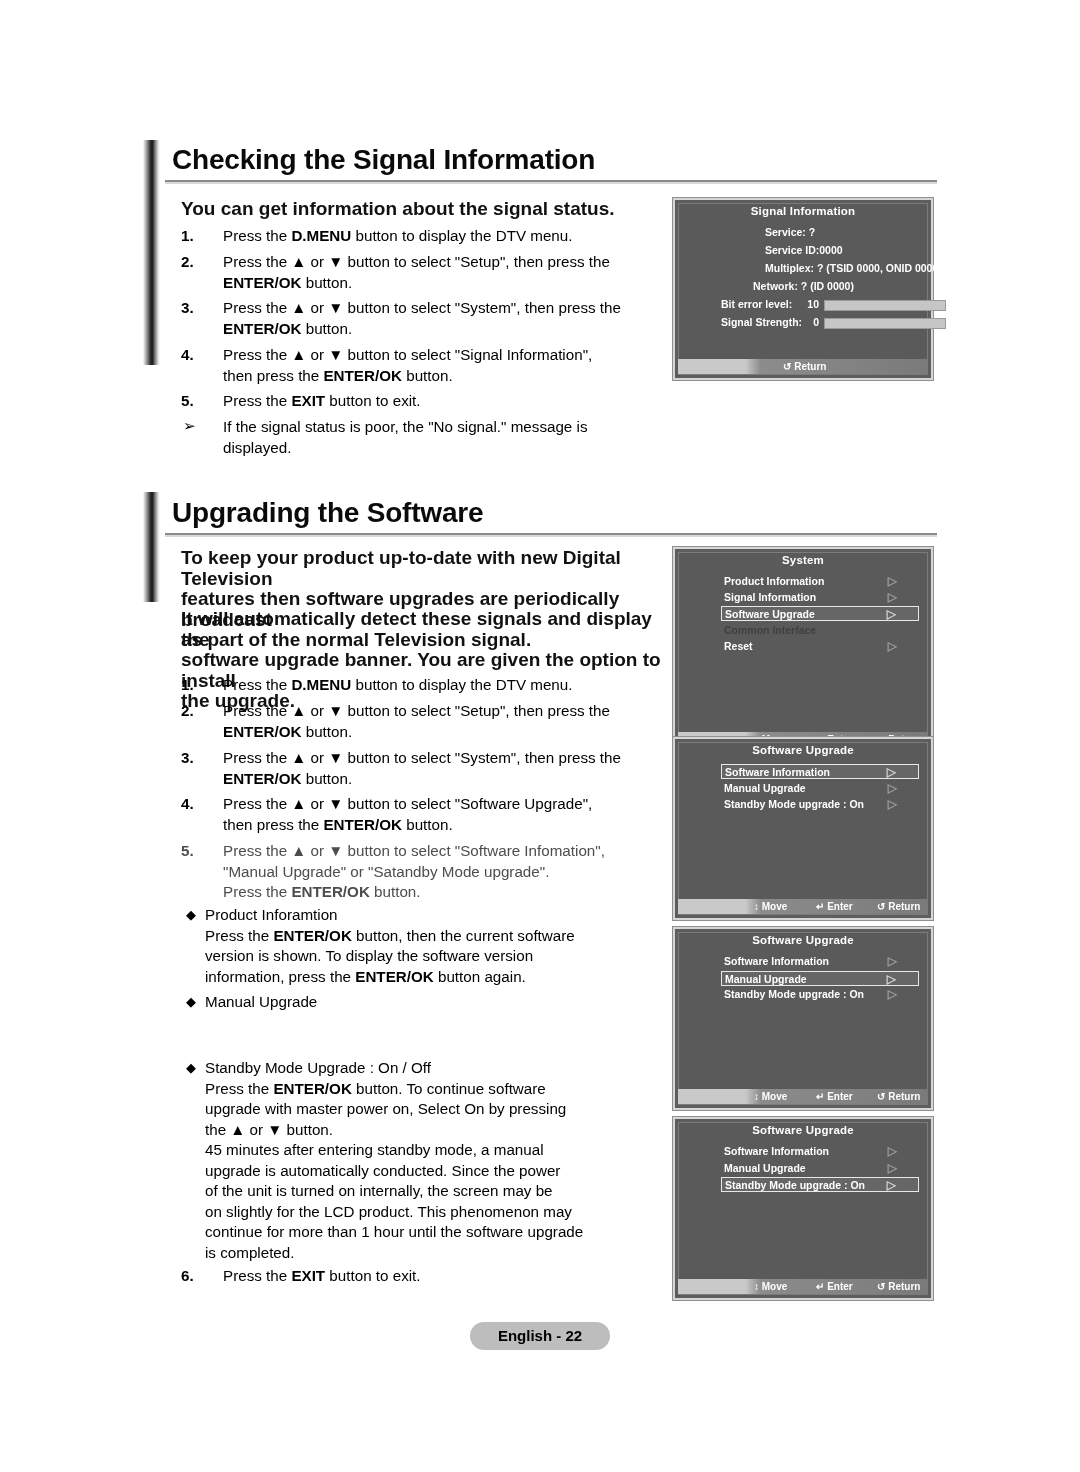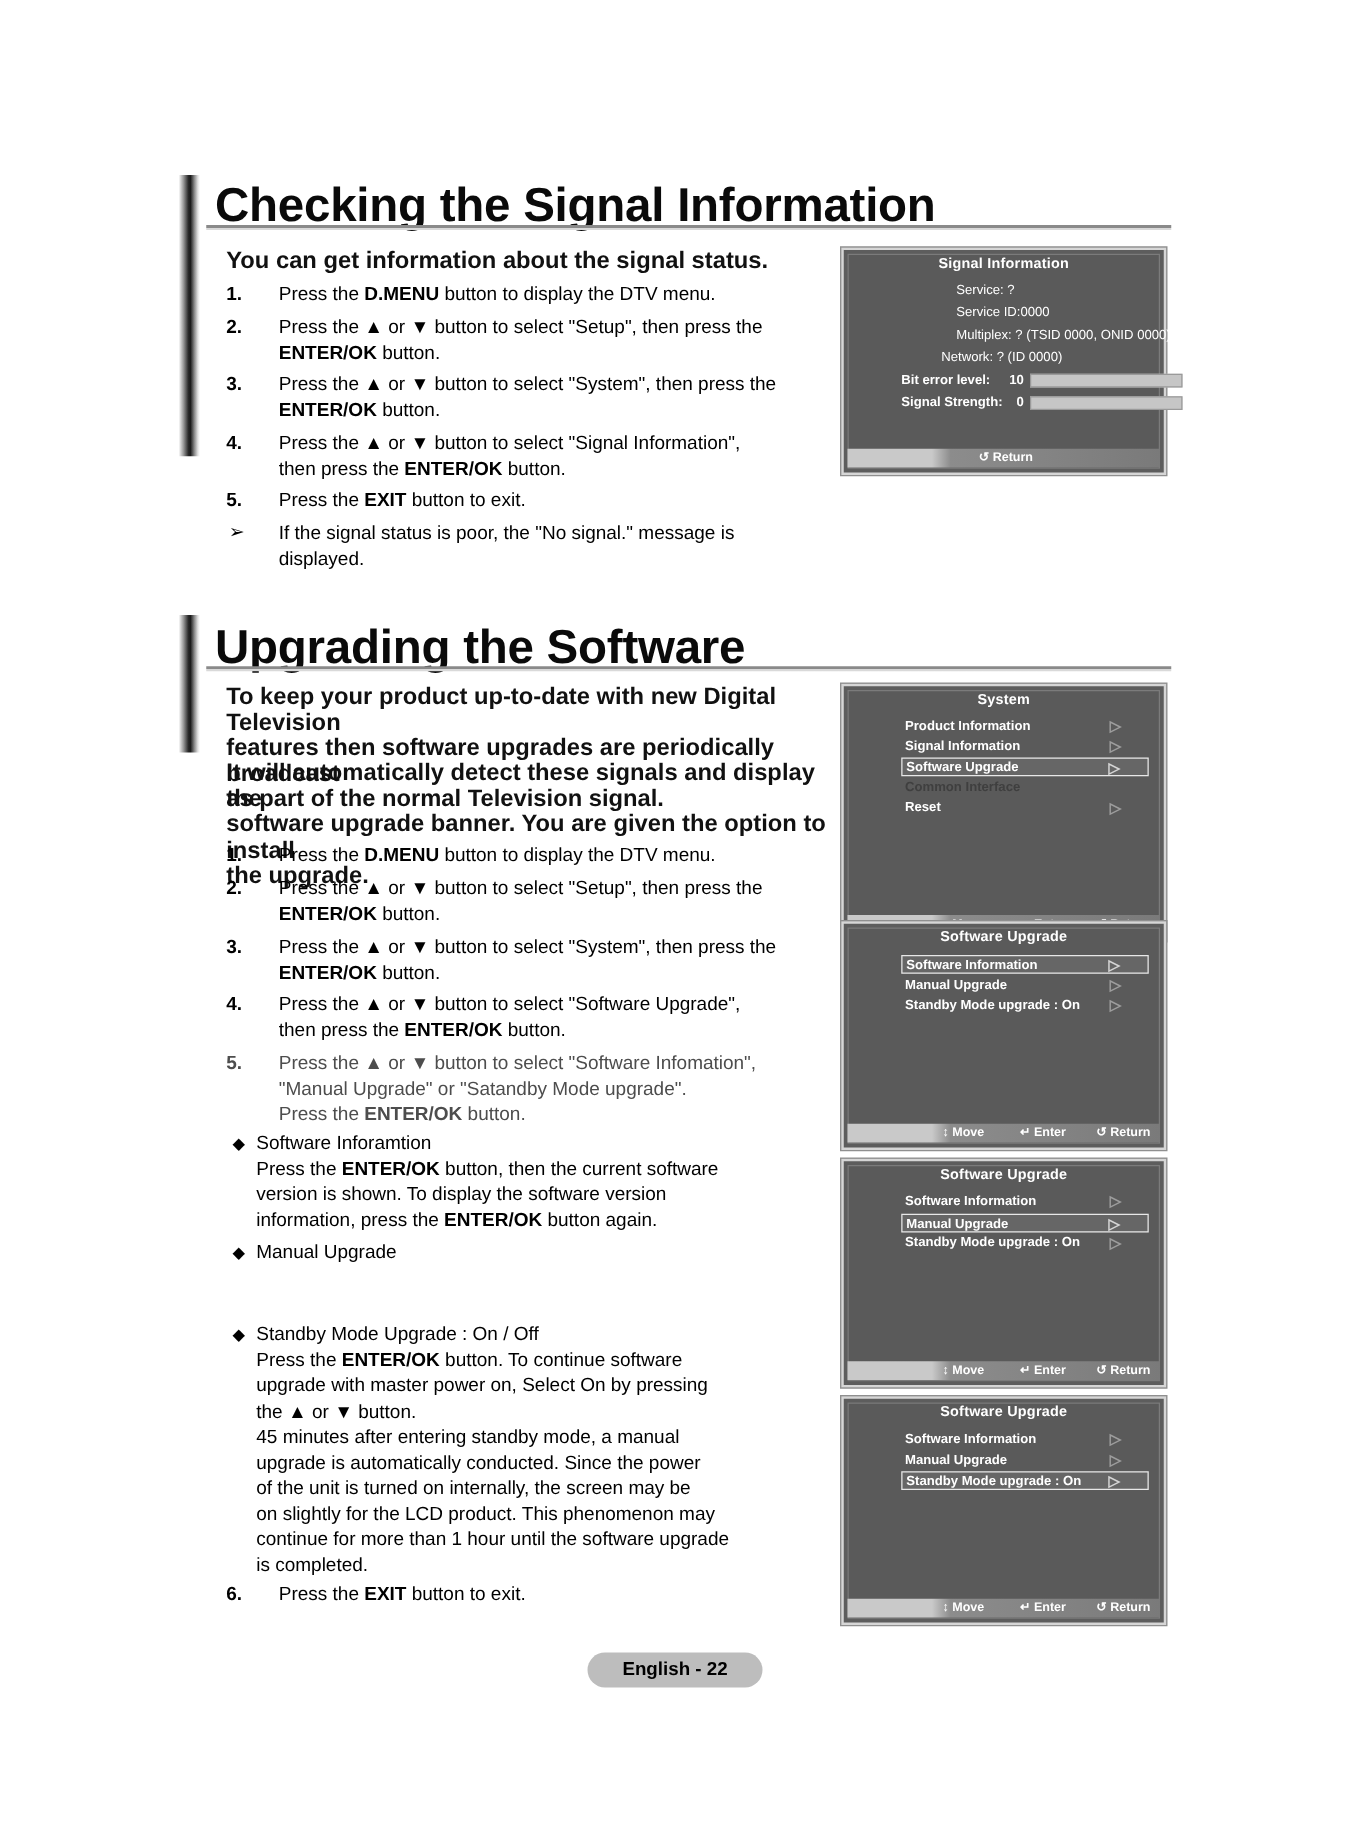--- a/index.html
+++ b/index.html
@@ -17,21 +17,21 @@
   }
   .vbar {
     position: absolute;
     width: 17px;
     background: linear-gradient(to right,
         #ffffff 0%, #d8d8d8 8%, #9a9a9a 22%, #2a2a2a 45%,
         #1a1a1a 55%, #8d8d8d 74%, #e2e2e2 90%, #ffffff 100%);
   }
   .heading-text {
     position: absolute;
-    font-size: 38px;
+    font-size: 28px;
     font-weight: bold;
     letter-spacing: -0.2px;
     white-space: nowrap;
     color: #0a0a0a;
   }
   .hrule {
     position: absolute;
     height: 4px;
     background: linear-gradient(to bottom, #8a8a8a 0%, #8a8a8a 62%, #d9d9d9 62%, #d9d9d9 100%);
   }
@@ -111,21 +111,21 @@
     text-align: center;
     color: #ffffff;
     font-size: 11.5px;
     font-weight: bold;
     letter-spacing: 0.2px;
   }
   .osd-line {
     position: absolute;
     color: #ffffff;
     font-size: 10.5px;
-    font-weight: normal;
+    font-weight: bold;
     white-space: nowrap;
     padding-left: 44px;
   }
   .osd-item {
     position: absolute;
     left: 46px;
     right: 12px;
     height: 15px;
     color: #ffffff;
     font-size: 10.5px;
@@ -293,21 +293,21 @@
   <span class="txt">Press the ▲ or ▼ button to select "Software Upgrade",<br>then press the <b>ENTER/OK</b> button.</span>
 </div>
 
 <div class="step gray" style="left:181px; top:841px; width:470px;">
   <span class="num">5.</span>
   <span class="txt">Press the ▲ or ▼ button to select "Software Infomation",<br>"Manual Upgrade" or "Satandby Mode upgrade".<br>Press the <b>ENTER/OK</b> button.</span>
 </div>
 
 <div class="bullet" style="left:186px; top:905px; width:470px;">
   <span class="dia">◆</span>
-  <span class="head">Software Inforamtion</span>
+  <span class="head">Product Inforamtion</span>
   <span class="body">Press the <b>ENTER/OK</b> button, then the current software<br>version is shown. To display the software version<br>information, press the <b>ENTER/OK</b> button again.</span>
 </div>
 
 <div class="bullet" style="left:186px; top:992px; width:470px;">
   <span class="dia">◆</span>
   <span class="head">Manual Upgrade</span>
 </div>
 
 <div class="bullet" style="left:186px; top:1058px; width:480px;">
   <span class="dia">◆</span>

